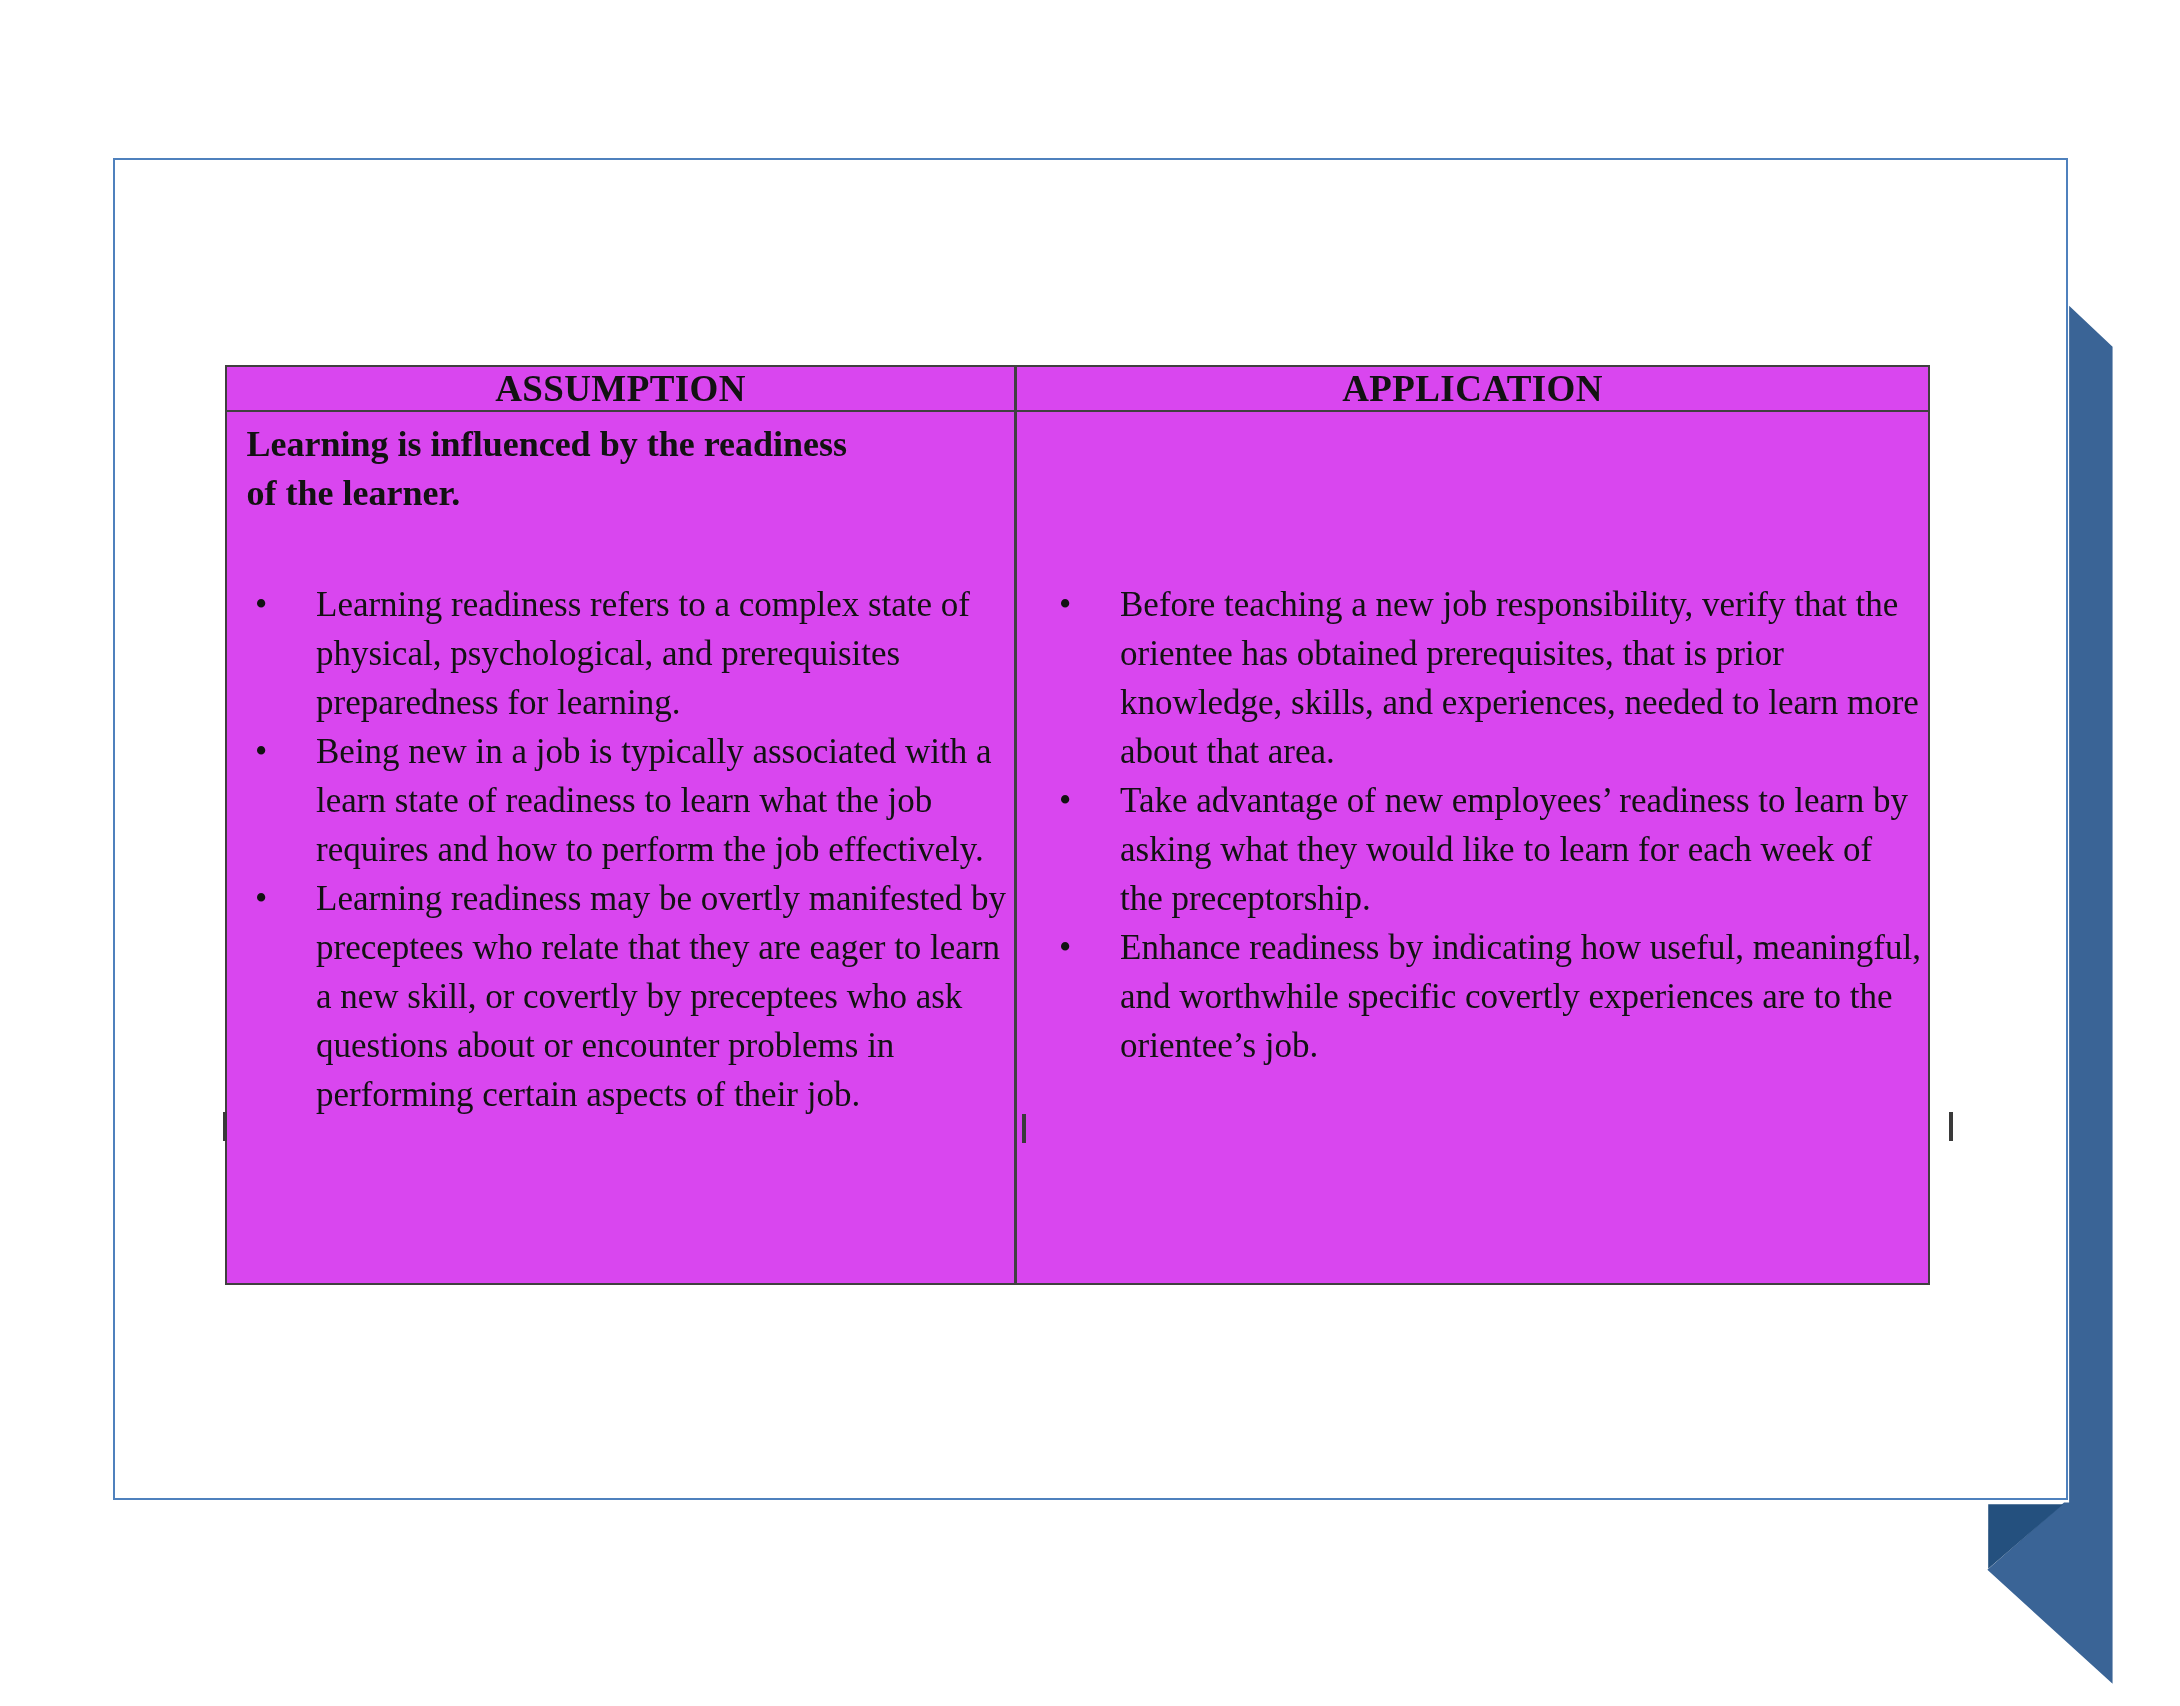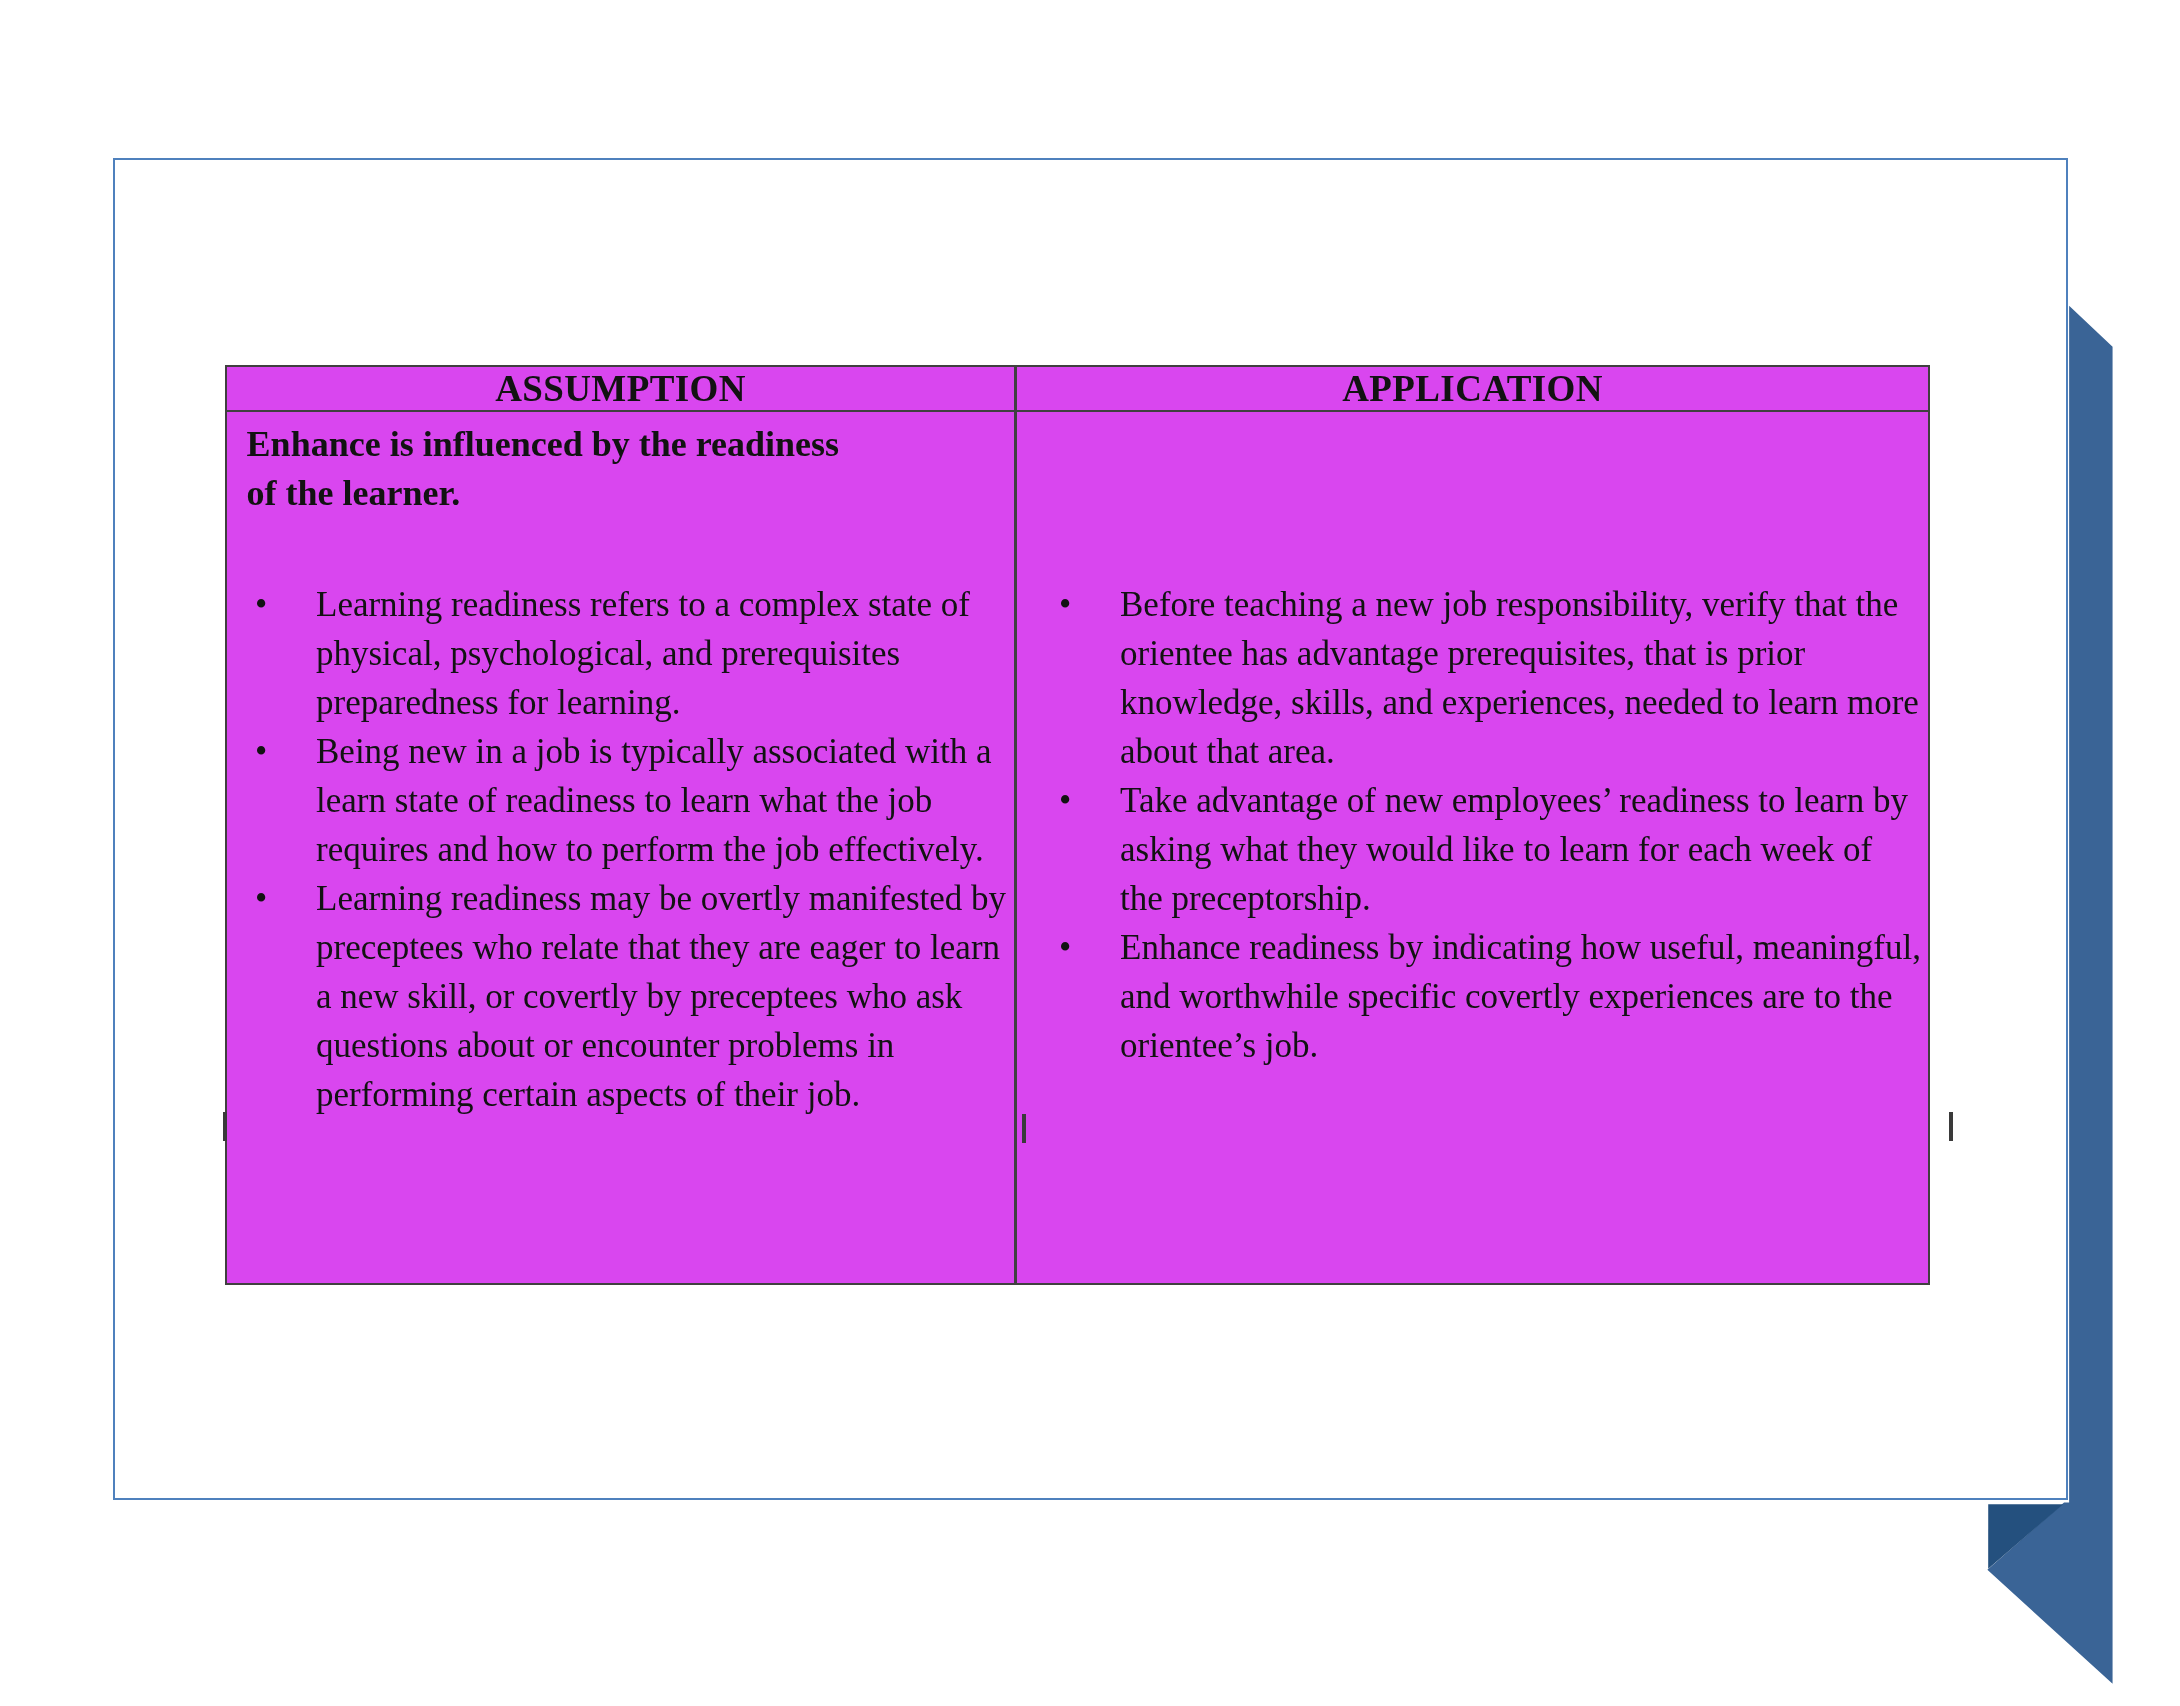--- a/index.html
+++ b/index.html
@@ -144,21 +144,21 @@
 <div class="grid-table">
 
   <div class="header-row"></div>
   <div class="col-divider"></div>
 
   <div class="hcell hcell-left">ASSUMPTION</div>
 
   <div class="hcell hcell-right">APPLICATION</div>
 
   <div class="body-cell cell-left">
-    <div class="intro">Enhance is influenced by the readiness
+    <div class="intro">Learning is influenced by the readiness
 of the learner.</div>
     <ul class="bullets">
       <li class="bullet-item">
         <span class="bullet-dot">•</span>
         <span class="bullet-text">Learning readiness refers to a complex state of physical, psychological, and prerequisites preparedness for learning.</span>
       </li>
       <li class="bullet-item">
         <span class="bullet-dot">•</span>
         <span class="bullet-text">Being new in a job is typically associated with a learn state of readiness to learn what the job requires and how to perform the job effectively.</span>
       </li>
@@ -166,21 +166,21 @@
         <span class="bullet-dot">•</span>
         <span class="bullet-text">Learning readiness may be overtly manifested by preceptees who relate that they are eager to learn a new skill, or covertly by preceptees who ask questions about or encounter problems in performing certain aspects of their job.</span>
       </li>
     </ul>
   </div>
 
   <div class="body-cell cell-right">
     <ul class="bullets">
       <li class="bullet-item">
         <span class="bullet-dot">•</span>
-        <span class="bullet-text">Before teaching a new job responsibility, verify that the orientee has advantage prerequisites, that is prior knowledge, skills, and experiences, needed to learn more about that area.</span>
+        <span class="bullet-text">Before teaching a new job responsibility, verify that the orientee has obtained prerequisites, that is prior knowledge, skills, and experiences, needed to learn more about that area.</span>
       </li>
       <li class="bullet-item">
         <span class="bullet-dot">•</span>
         <span class="bullet-text">Take advantage of new employees’ readiness to learn by asking what they would like to learn for each week of the preceptorship.</span>
       </li>
       <li class="bullet-item">
         <span class="bullet-dot">•</span>
         <span class="bullet-text">Enhance readiness by indicating how useful, meaningful, and worthwhile specific covertly experiences are to the orientee’s job.</span>
       </li>
     </ul>

